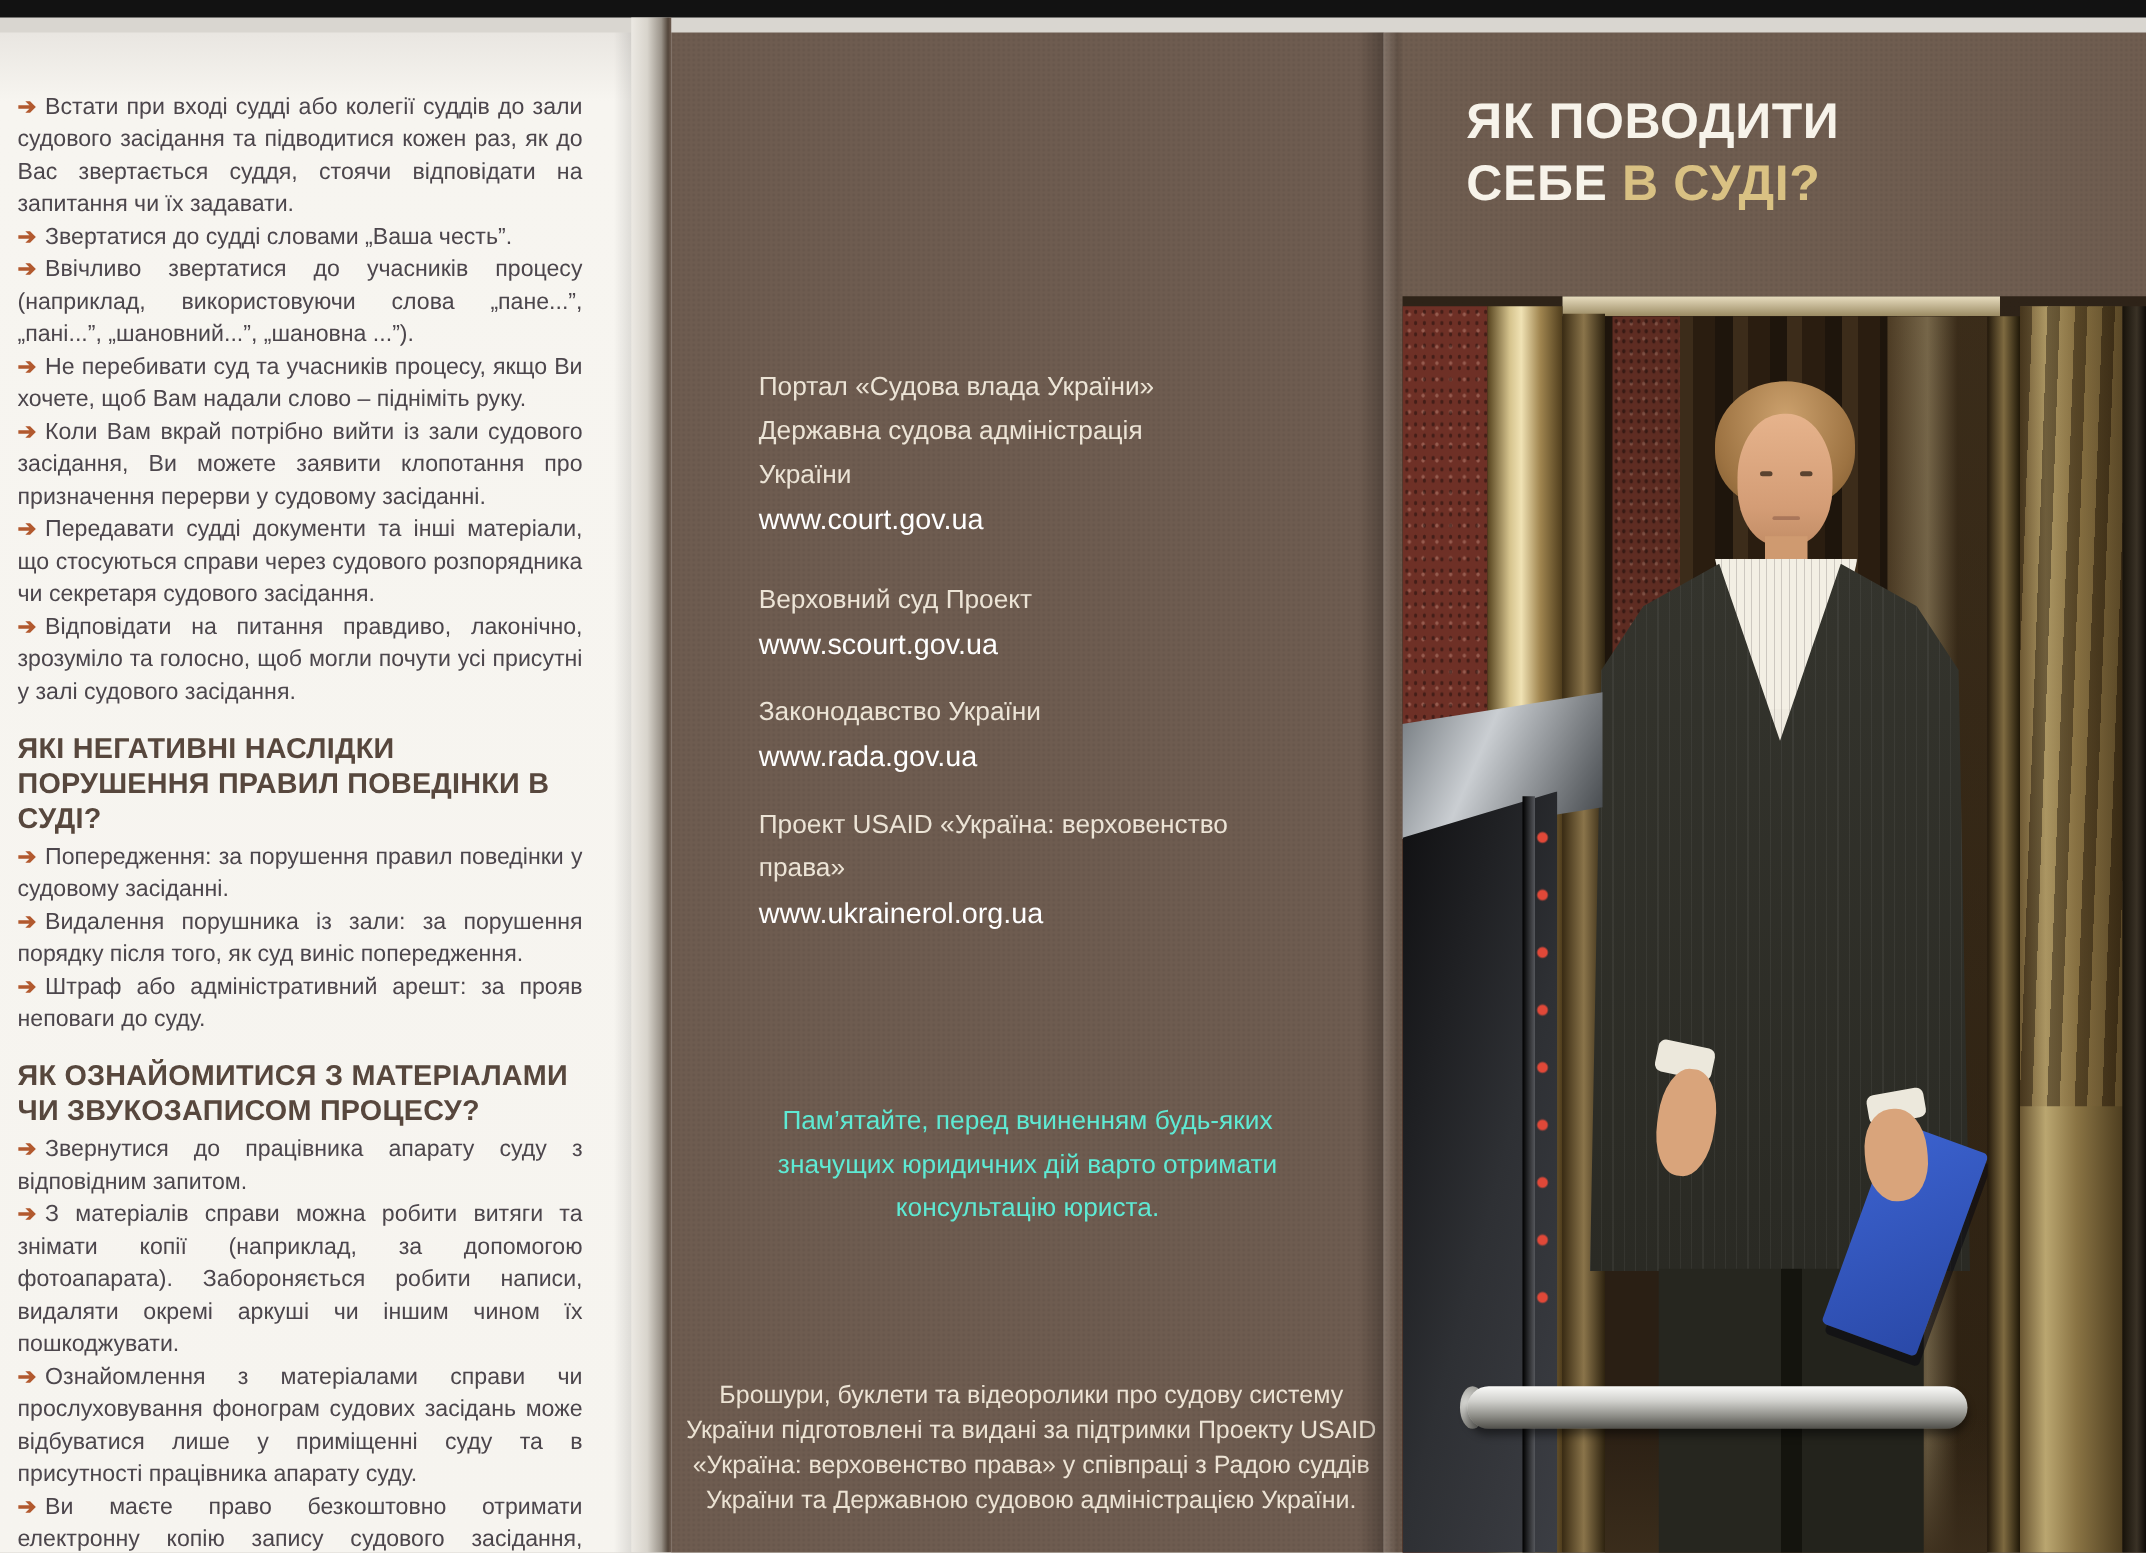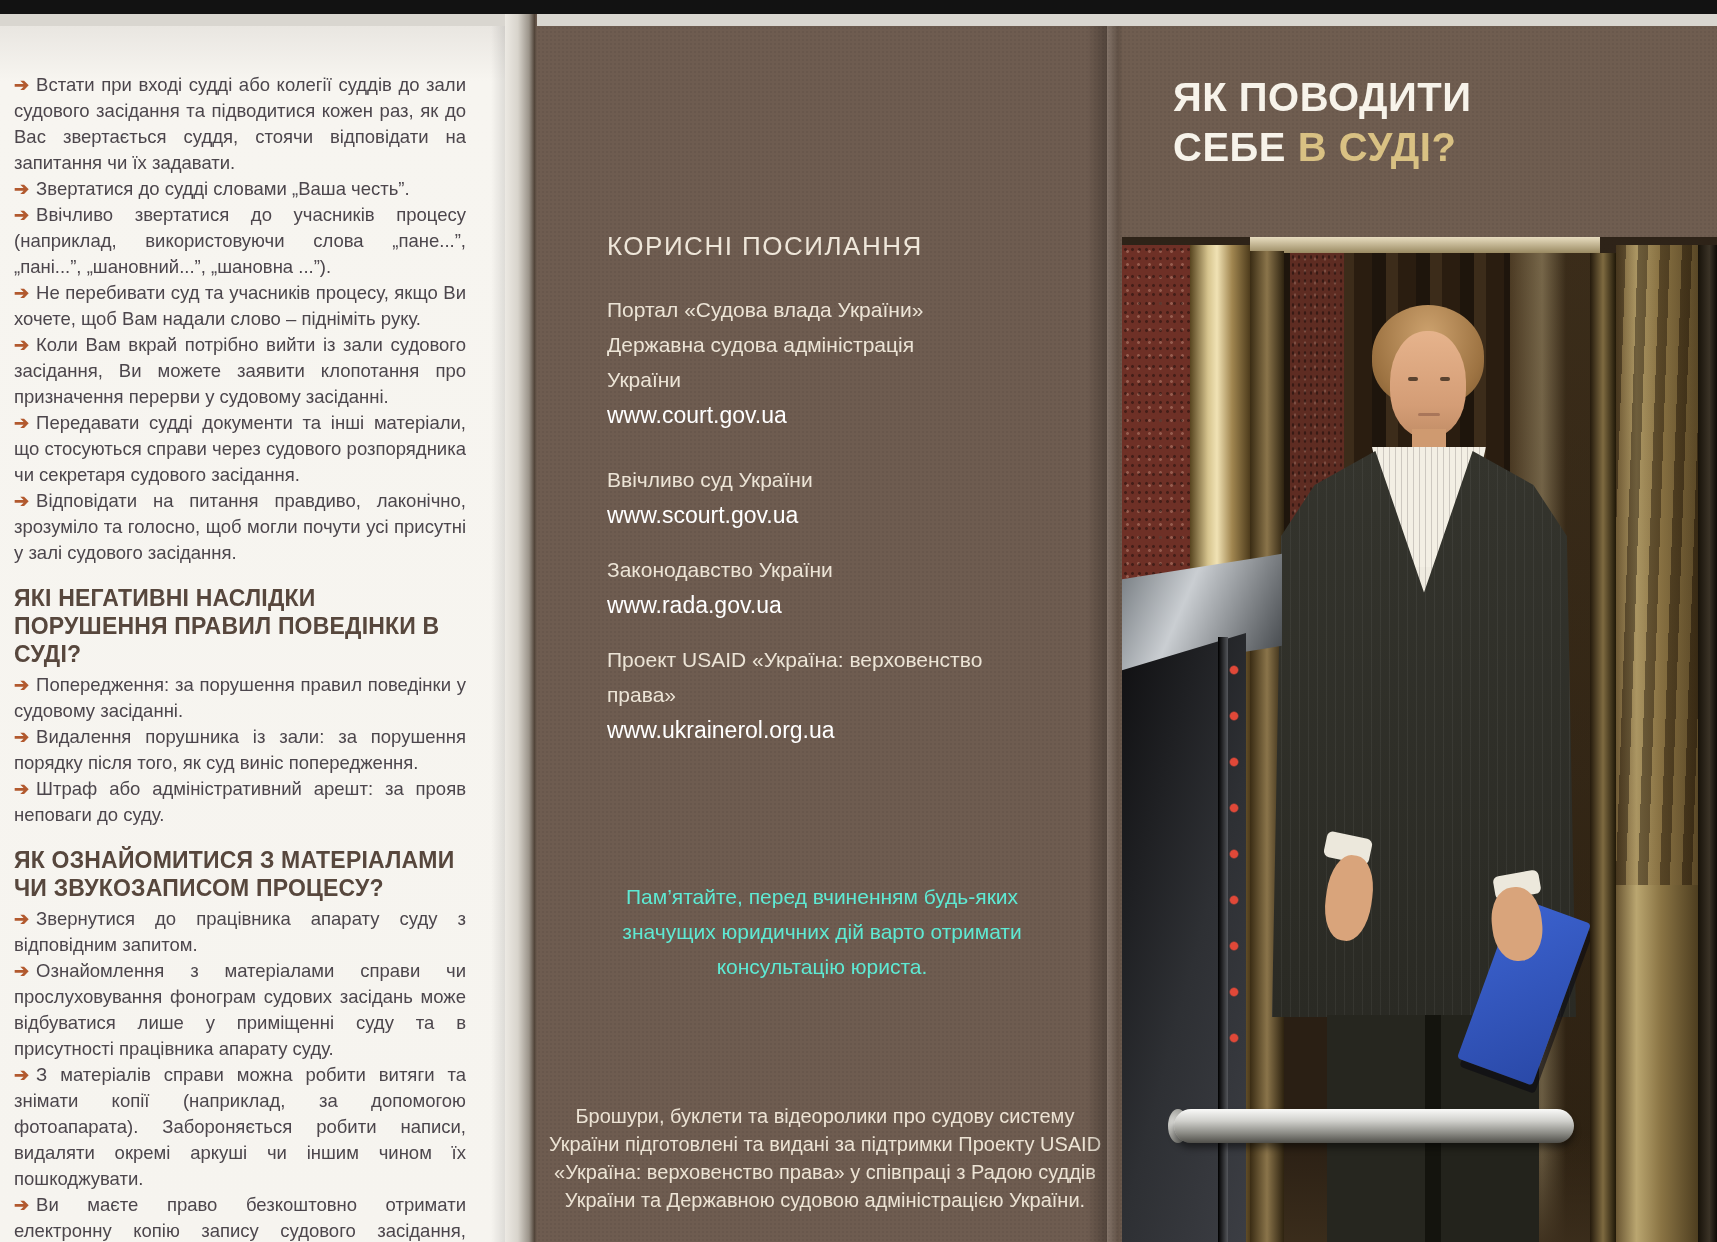--- a/index.html
+++ b/index.html
@@ -156,37 +156,36 @@
     <p class="li"><span class="ar">➔</span><span>Передавати судді документи та інші матеріали, що стосуються справи через судового розпорядника чи секретаря судового засідання.</span></p>
     <p class="li"><span class="ar">➔</span><span>Відповідати на питання правдиво, лаконічно, зрозуміло та голосно, щоб могли почути усі присутні у залі судового засідання.</span></p>
 
     <h2>ЯКІ НЕГАТИВНІ НАСЛІДКИ ПОРУШЕННЯ ПРАВИЛ ПОВЕДІНКИ В СУДІ?</h2>
     <p class="li"><span class="ar">➔</span><span>Попередження: за порушення правил поведінки у судовому засіданні.</span></p>
     <p class="li"><span class="ar">➔</span><span>Видалення порушника із зали: за порушення порядку після того, як суд виніс попередження.</span></p>
     <p class="li"><span class="ar">➔</span><span>Штраф або адміністративний арешт: за прояв неповаги до суду.</span></p>
 
     <h2>ЯК ОЗНАЙОМИТИСЯ З МАТЕРІАЛАМИ ЧИ ЗВУКОЗАПИСОМ ПРОЦЕСУ?</h2>
     <p class="li"><span class="ar">➔</span><span>Звернутися до працівника апарату суду з відповідним запитом.</span></p>
+    <p class="li"><span class="ar">➔</span><span>З матеріалів справи можна робити витяги та знімати копії (наприклад, за допомогою фотоапарата). Забороняється робити написи, видаляти окремі аркуші чи іншим чином їх пошкоджувати.</span></p>
     <p class="li"><span class="ar">➔</span><span>Ознайомлення з матеріалами справи чи прослуховування фонограм судових засідань може відбуватися лише у приміщенні суду та в присутності працівника апарату суду.</span></p>
-    <p class="li"><span class="ar">➔</span><span>З матеріалів справи можна робити витяги та знімати копії (наприклад, за допомогою фотоапарата). Забороняється робити написи, видаляти окремі аркуші чи іншим чином їх пошкоджувати.</span></p>
     <p class="li"><span class="ar">➔</span><span>Ви маєте право безкоштовно отримати електронну копію запису судового засідання, надавши для запису відповідний носій інформації (CD-R, CD-Rw).</span></p>
   </div>
 </section>
 
 <div class="fold-left"></div>
 
 <section class="panel panel-middle">
-  <h1 class="mp-heading">КОРИСНІ ПОСИЛАННЯ</h1>
 
   <div class="link-group g1">
     <p class="link-label">Портал «Судова влада України» Державна судова адміністрація України</p>
     <p class="link-url">www.court.gov.ua</p>
   </div>
   <div class="link-group g2">
-    <p class="link-label">Ввічливо суд України</p>
+    <p class="link-label">Верховний суд Проект</p>
     <p class="link-url">www.scourt.gov.ua</p>
   </div>
   <div class="link-group g3">
     <p class="link-label">Законодавство України</p>
     <p class="link-url">www.rada.gov.ua</p>
   </div>
   <div class="link-group g4">
     <p class="link-label">Проект USAID «Україна: верховенство права»</p>
     <p class="link-url">www.ukrainerol.org.ua</p>
   </div>

